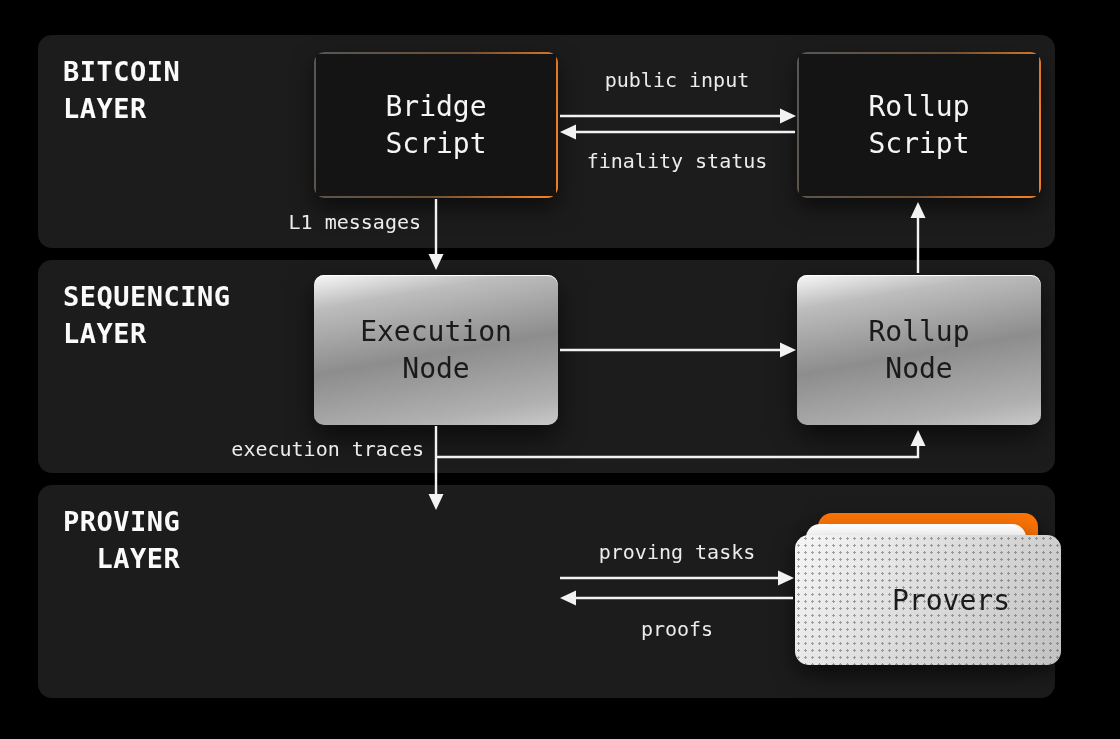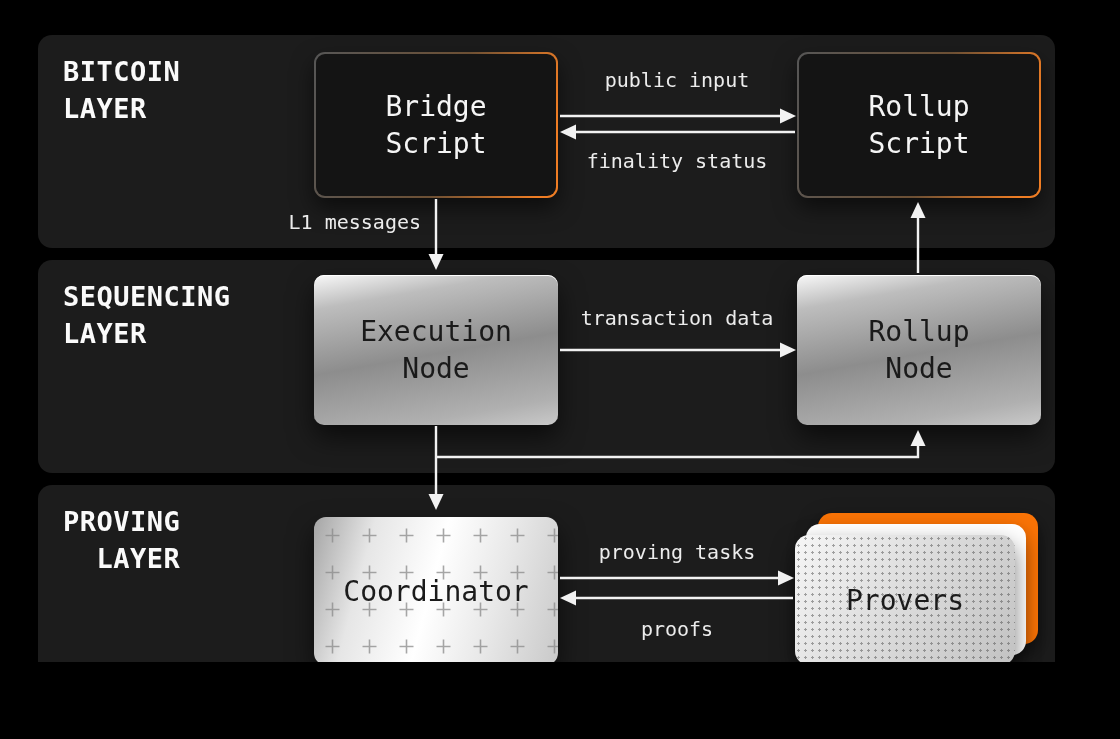--- a/index.html
+++ b/index.html
@@ -1,17 +1,17 @@
 <!DOCTYPE html>
 <html><head>
 <meta charset="utf-8">
 <style>
   html,body{margin:0;padding:0;background:#000;}
   .canvas{
-    position:relative;width:1120px;height:662px;background:#000;overflow:hidden;
+    position:relative;width:1120px;height:739px;background:#000;overflow:hidden;
     font-family:"DejaVu Sans Mono","Liberation Mono",monospace;
   }
   .panel{
     position:absolute;left:38px;width:1017px;height:213px;
     background:#1c1c1c;border-radius:14px;
   }
   .panel-settlement{top:35px;}
   .panel-sequencing{top:260px;}
   .panel-proving{top:485px;}
 
@@ -24,21 +24,21 @@
   .title-proving{top:503px;text-align:right;}
   .layer-title span{display:block;}
 
   
   .script-box{
     position:absolute;width:244px;height:146px;border-radius:11px;padding:0;
     background:linear-gradient(105deg,#565656 0%,#6d5034 55%,#ef7d24 92%);
     box-shadow:0 10px 22px rgba(0,0,0,.55);
   }
   .script-box .inner{
-    position:absolute;inset:2px;border-radius:9px;background:#141414;
+    position:absolute;inset:2px;border-radius:1px;background:#141414;
     display:flex;flex-direction:column;align-items:center;justify-content:center;
     color:#f5f5f5;font-size:28px;line-height:37px;
   }
   .box-bridge{left:314px;top:52px;}
   .box-rollup-script{left:797px;top:52px;}
 
   
   .metal-box{
     position:absolute;width:244px;height:150px;border-radius:10px;
     background:linear-gradient(170deg,#f8f8f8 0%,#bdbdbd 18%,#8d8d8d 52%,#b0b0b0 86%,#c9c9c9 100%);
@@ -65,21 +65,21 @@
   .card{position:absolute;width:220px;height:131px;border-radius:14px;}
   .card-orange{left:23px;top:0;background:#f97306;box-shadow:0 8px 20px rgba(0,0,0,.5);}
   .card-white{left:11px;top:11px;background:#ffffff;box-shadow:0 8px 18px rgba(0,0,0,.35);}
   .card-front{
     left:0;top:22px;height:130px;
     background-image:radial-gradient(circle,rgba(80,80,80,.5) 1px,transparent 1.3px),
       linear-gradient(125deg,#f6f6f6 0%,#dedede 45%,#c2c2c2 100%);
     background-size:7px 7px,100% 100%;
     box-shadow:0 10px 22px rgba(0,0,0,.5);
     display:flex;align-items:center;justify-content:center;
-    color:#1b1b1b;font-size:28px;
+    color:#1b1b1b;font-size:28px;padding-left:46px;
   }
 
   
   .arrows{position:absolute;left:0;top:0;width:1120px;height:739px;pointer-events:none;}
   .arrows line,.arrows polyline{stroke:#f2f2f2;stroke-width:2.4;fill:none;}
   .arrows polygon{fill:#f2f2f2;}
 
   .edge-label{
     position:absolute;color:#ececec;font-size:20px;line-height:24px;white-space:nowrap;
   }
@@ -122,31 +122,20 @@
 
   <div class="metal-box box-execution">
     <span>Execution</span>
     <span>Node</span>
   </div>
   <div class="metal-box box-rollup-node">
     <span>Rollup</span>
     <span>Node</span>
   </div>
 
-  <div class="light-box">
-    <svg class="pattern" width="244" height="148">
-      <defs>
-        <pattern id="plusgrid" width="37" height="37" patternUnits="userSpaceOnUse">
-          <path d="M18.5 11.5 V25.5 M11.5 18.5 H25.5" stroke="#8a8a8a" stroke-width="1.6" opacity="0.75"></path>
-        </pattern>
-      </defs>
-      <rect width="244" height="148" fill="url(#plusgrid)"></rect>
-    </svg>
-    <span class="label">Coordinator</span>
-  </div>
 
   <div class="provers-stack">
     <div class="card card-orange"></div>
     <div class="card card-white"></div>
     <div class="card card-front">
       <span>Provers</span>
     </div>
   </div>
 
   <svg class="arrows" viewBox="0 0 1120 739">
@@ -184,17 +173,17 @@
     </g>
     <g>
       <line x1="793" y1="598" x2="575" y2="598"></line>
       <polygon points="560,598 576,590.5 576,605.5"></polygon>
     </g>
   </svg>
 
   <div class="edge-label center-label" style="top:68px">public input</div>
   <div class="edge-label center-label" style="top:149px">finality status</div>
   <div class="edge-label" style="top:210px;right:699px">L1 messages</div>
-  <div class="edge-label center-label" style="top:306px">transaction data</div>
+  <div class="edge-label" style="top:437px;right:696px">execution traces</div>
   <div class="edge-label center-label" style="top:540px">proving tasks</div>
   <div class="edge-label center-label" style="top:617px">proofs</div>
 
 </div>
 
 </body></html>

